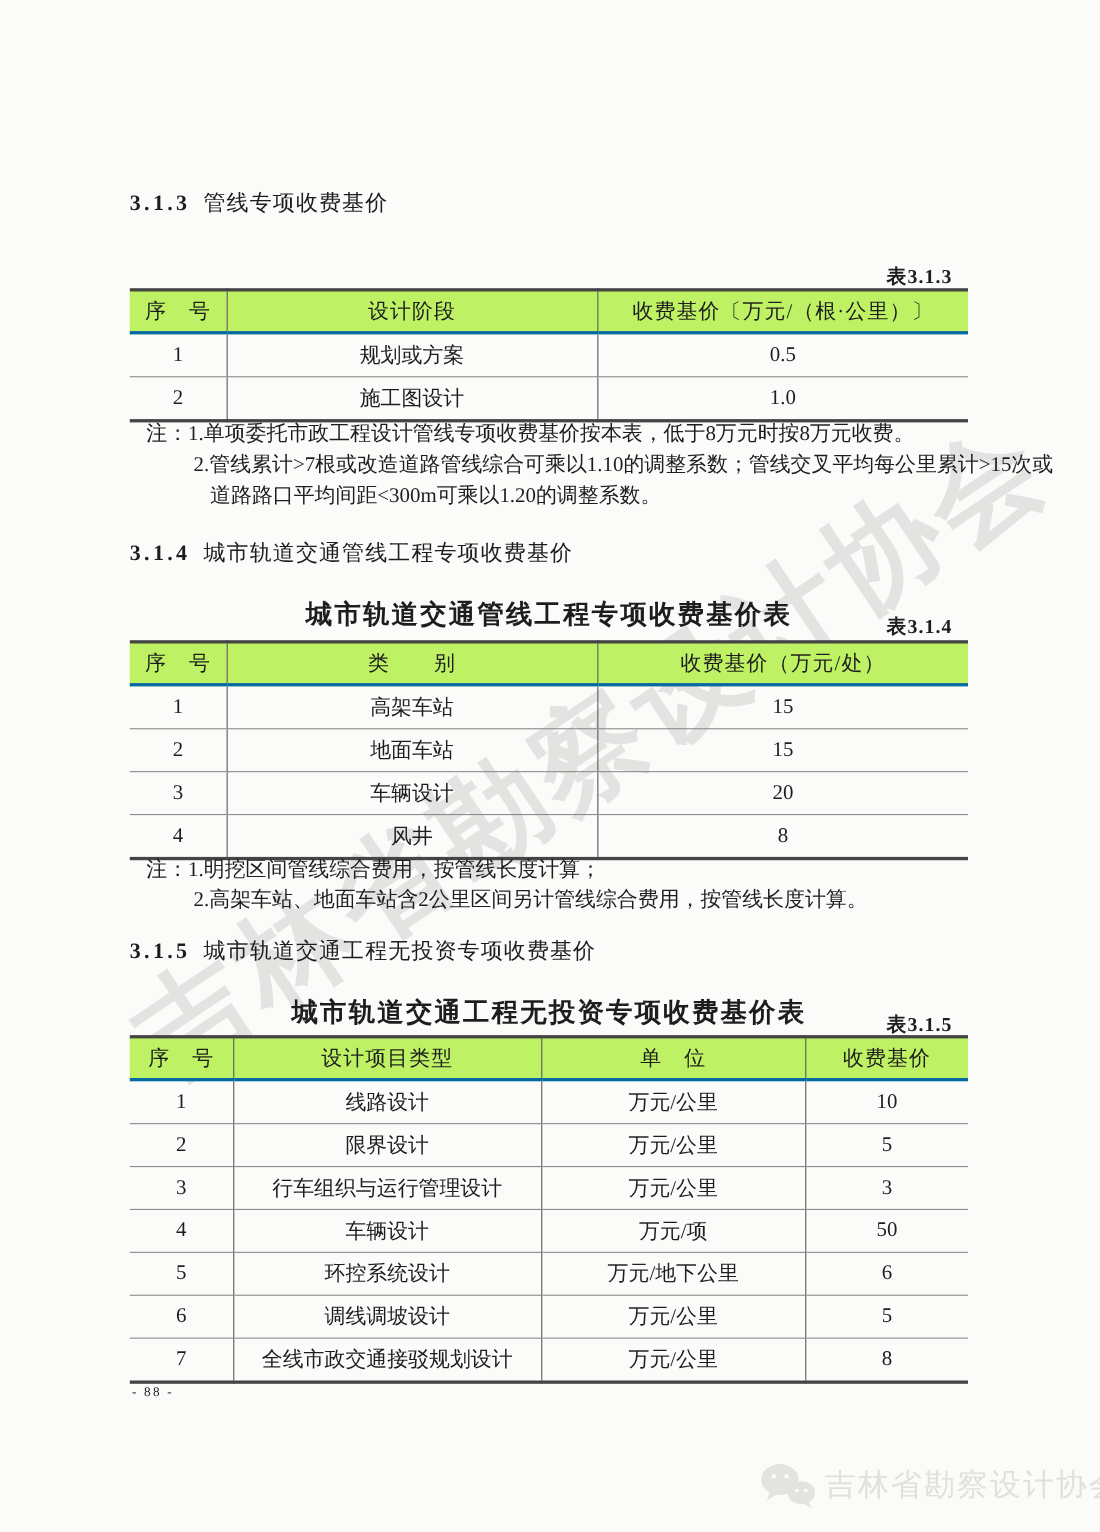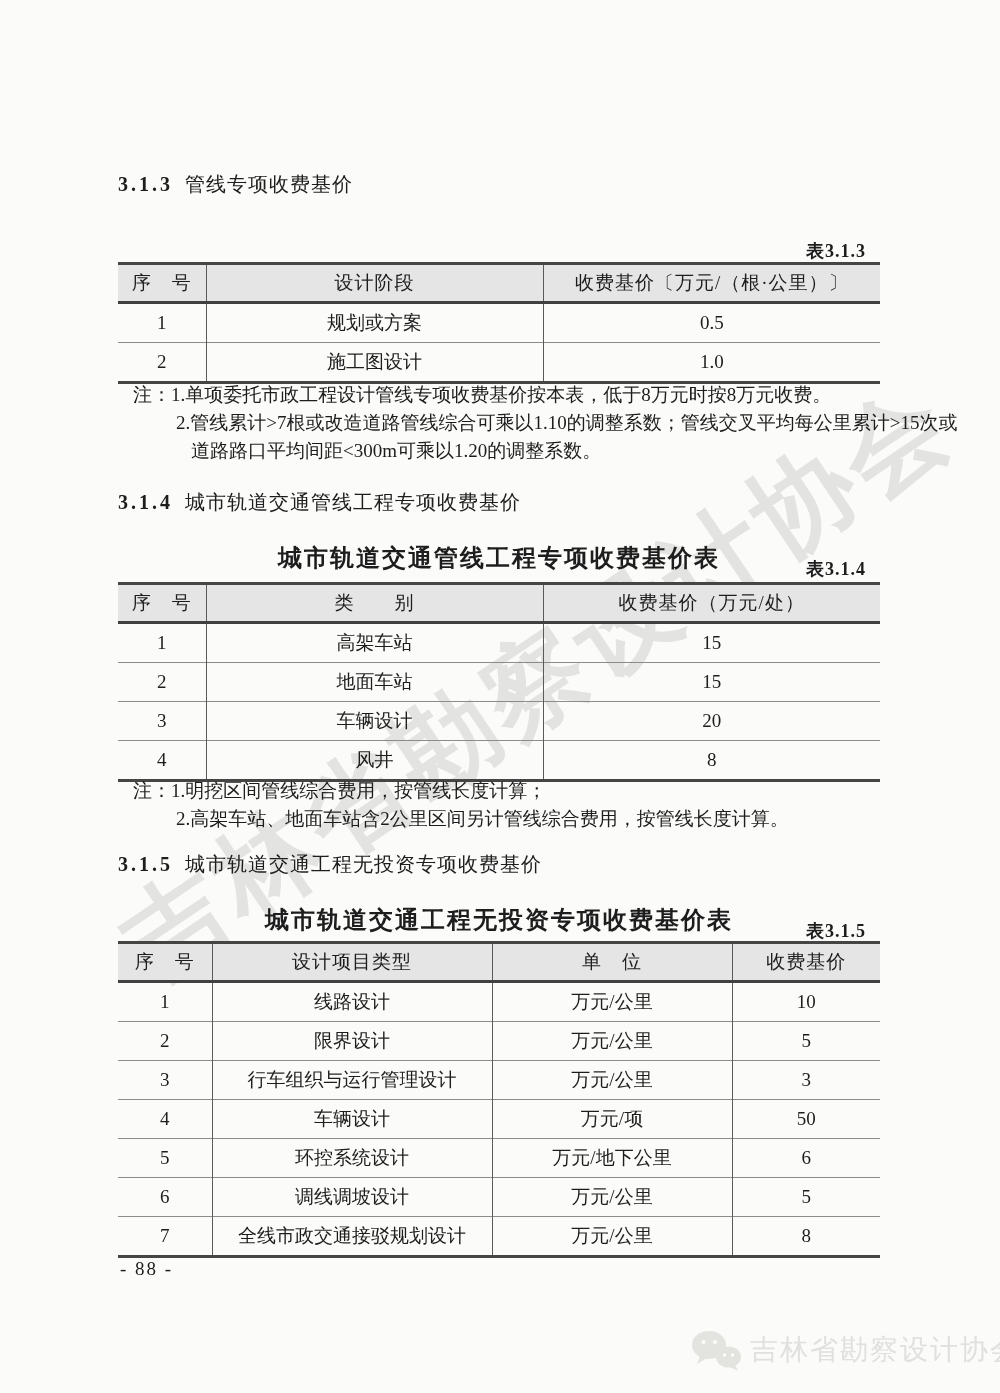--- a/index.html
+++ b/index.html
@@ -44,37 +44,37 @@
 
   
   table.t {
     position:absolute; left:118px; width:762px;
     border-collapse:collapse; table-layout:fixed;
     font-size:19px; text-align:center;
     border-top:3px solid #454545; border-bottom:3px solid #454545;
   }
   table.t th, table.t td { padding:0; font-weight:normal; vertical-align:middle; }
   table.t thead th {
-    height:36px; background:#e5e5e5;
-    border-bottom:3px solid #404040;
+    height:36px; background:#bef264;
+    border-bottom:3px solid #0369a1;
     letter-spacing:1px;
     margin-left:24px;
   }
   table.t tbody td { height:38px; background:transparent; }
   table.t tbody tr + tr td { border-top:1.5px solid #8c8c8c; }
   table.t th:not(:last-child), table.t td:not(:last-child) { border-right:1.5px solid #5a5a5a; }
 
   
   .notes { position:absolute; left:133px; width:760px; font-size:19px; }
   .notes .line { line-height:28px; white-space:nowrap; }
   .notes .ind1 { margin-left:43px; }
   .notes .ind2 { margin-left:58px; }
 
   
-  .pagenum { position:absolute; left:120px; top:1258px; font-size:19px; letter-spacing:2px; }
+  .pagenum { position:absolute; left:120px; top:1258px; font-size:12px; letter-spacing:2px; }
 
   
   .footer-brand {
     position:absolute; left:690px; top:1328px;
     display:flex; align-items:center; gap:8px;
     color:#dededb;
   }
   .footer-brand .brand-text {
     font-family:"Liberation Sans","DejaVu Sans",sans-serif;
     font-size:28px; letter-spacing:2px; color:#e0e0dd; font-weight:500;

